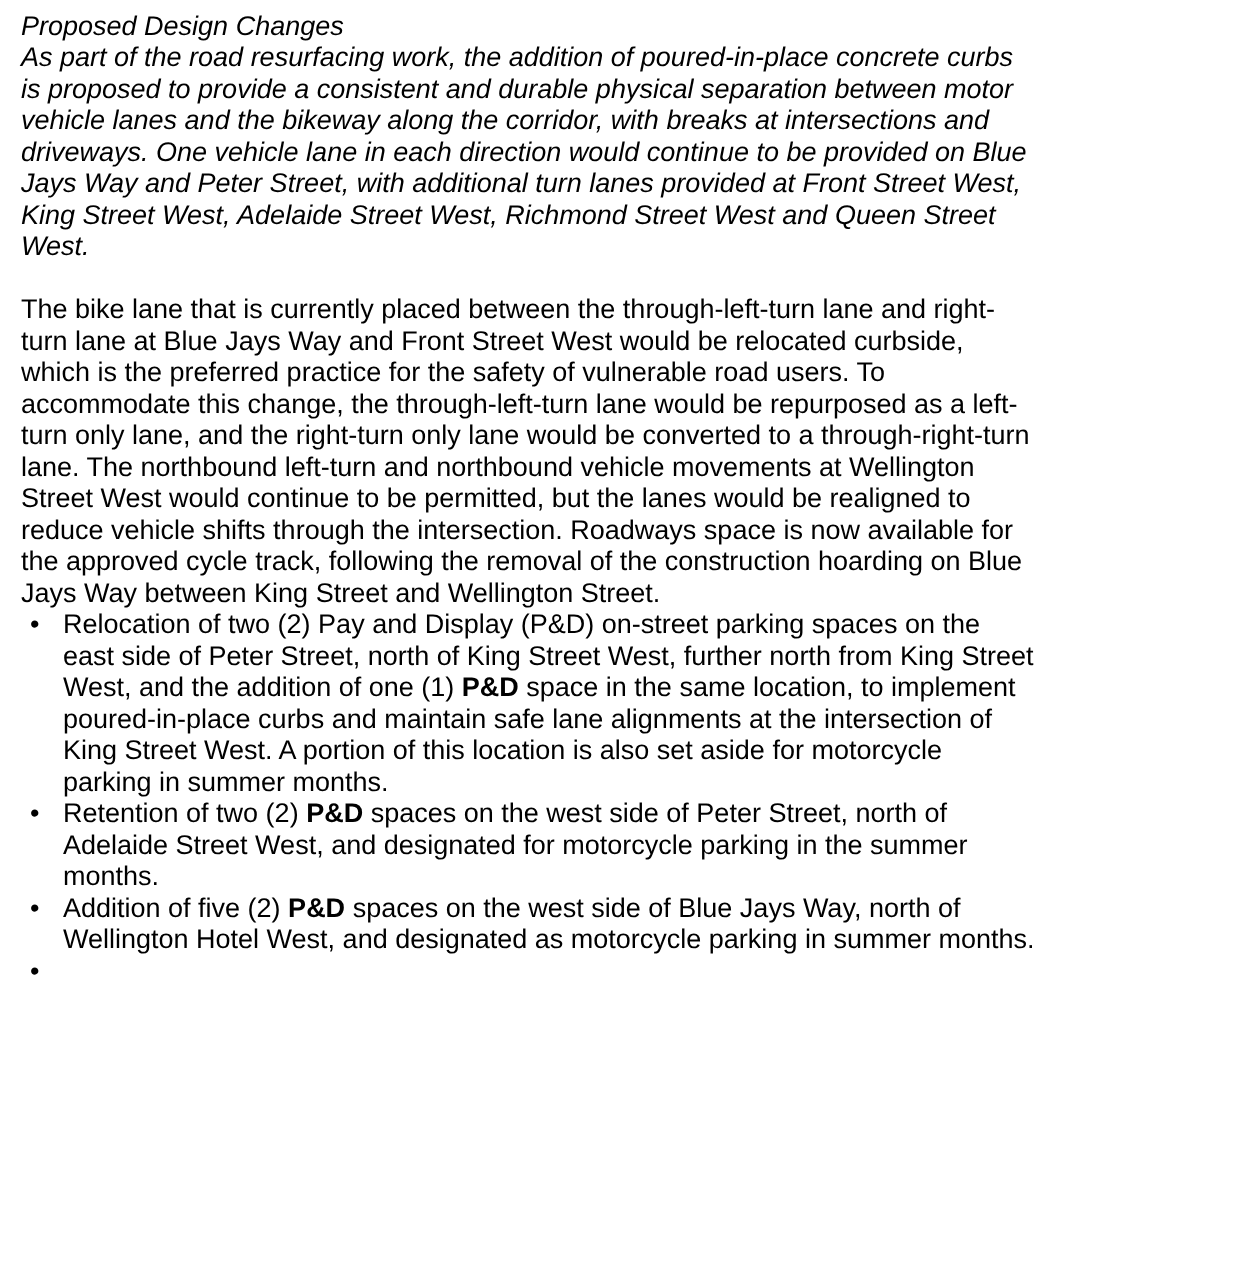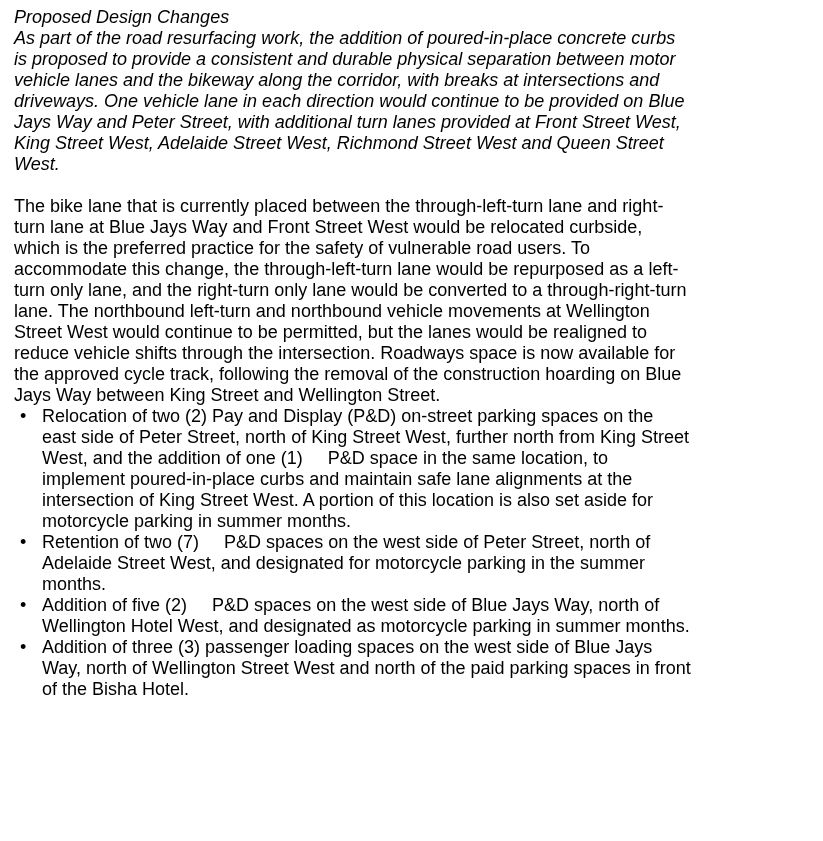--- a/index.html
+++ b/index.html
@@ -43,46 +43,44 @@
   .doc-list li {
     position: relative;
     padding-left: 28px;
   }
   .doc-list .marker {
     position: absolute;
     left: 6px;
     top: 0;
   }
   .run-bold {
-    font-weight: normal;
-    margin-left: 20px;
+    font-weight: bold;
   }
 </style>
 </head>
 <body>
 
 <div class="doc">
   <h1 class="doc-heading">Proposed Design Changes</h1>
 
   <p class="doc-para first">As part of the road resurfacing work, the addition of poured-in-place concrete curbs is proposed to provide a consistent and durable physical separation between motor vehicle lanes and the bikeway along the corridor, with breaks at intersections and driveways. One vehicle lane in each direction would continue to be provided on Blue Jays Way and Peter Street, with additional turn lanes provided at Front Street West, King Street West, Adelaide Street West, Richmond Street West and Queen Street West.</p>
 
   <p class="doc-para">The bike lane that is currently placed between the through-left-turn lane and right-turn lane at Blue Jays Way and Front Street West would be relocated curbside, which is the preferred practice for the safety of vulnerable road users. To accommodate this change, the through-left-turn lane would be repurposed as a left-turn only lane, and the right-turn only lane would be converted to a through-right-turn lane. The northbound left-turn and northbound vehicle movements at Wellington Street West would continue to be permitted, but the lanes would be realigned to reduce vehicle shifts through the intersection. Roadways space is now available for the approved cycle track, following the removal of the construction hoarding on Blue Jays Way between King Street and Wellington Street.</p>
 
 
   <ul class="doc-list">
     <li>
       <span class="marker">•</span>
       <span class="li-text"><span>Relocation of two (2) Pay and Display (P&amp;D) on-street parking spaces on the east side of Peter Street, north of King Street West, further north from King Street West, and the addition of one (1) </span><span class="run-bold">P&amp;D</span><span> space in the same location, to implement poured-in-place curbs and maintain safe lane alignments at the intersection of King Street West. A portion of this location is also set aside for motorcycle parking in summer months.</span></span>
     </li>
     <li>
       <span class="marker">•</span>
-      <span class="li-text"><span>Retention of two (7) </span><span class="run-bold">P&amp;D</span><span> spaces on the west side of Peter Street, north of Adelaide Street West, and designated for motorcycle parking in the summer months.</span></span>
+      <span class="li-text"><span>Retention of two (2) </span><span class="run-bold">P&amp;D</span><span> spaces on the west side of Peter Street, north of Adelaide Street West, and designated for motorcycle parking in the summer months.</span></span>
     </li>
     <li>
       <span class="marker">•</span>
       <span class="li-text"><span>Addition of five (2) </span><span class="run-bold">P&amp;D</span><span> spaces on the west side of Blue Jays Way, north of Wellington Hotel West, and designated as motorcycle parking in summer months.</span></span>
     </li>
     <li>
       <span class="marker">•</span>
-      <span class="li-text"><span>Addition of three (3) passenger loading spaces on the west side of Blue Jays Way, north of Wellington Street West and north of the paid parking spaces in front of the Bisha Hotel.</span></span>
     </li>
   </ul>
 </div>
 
 </body></html>

